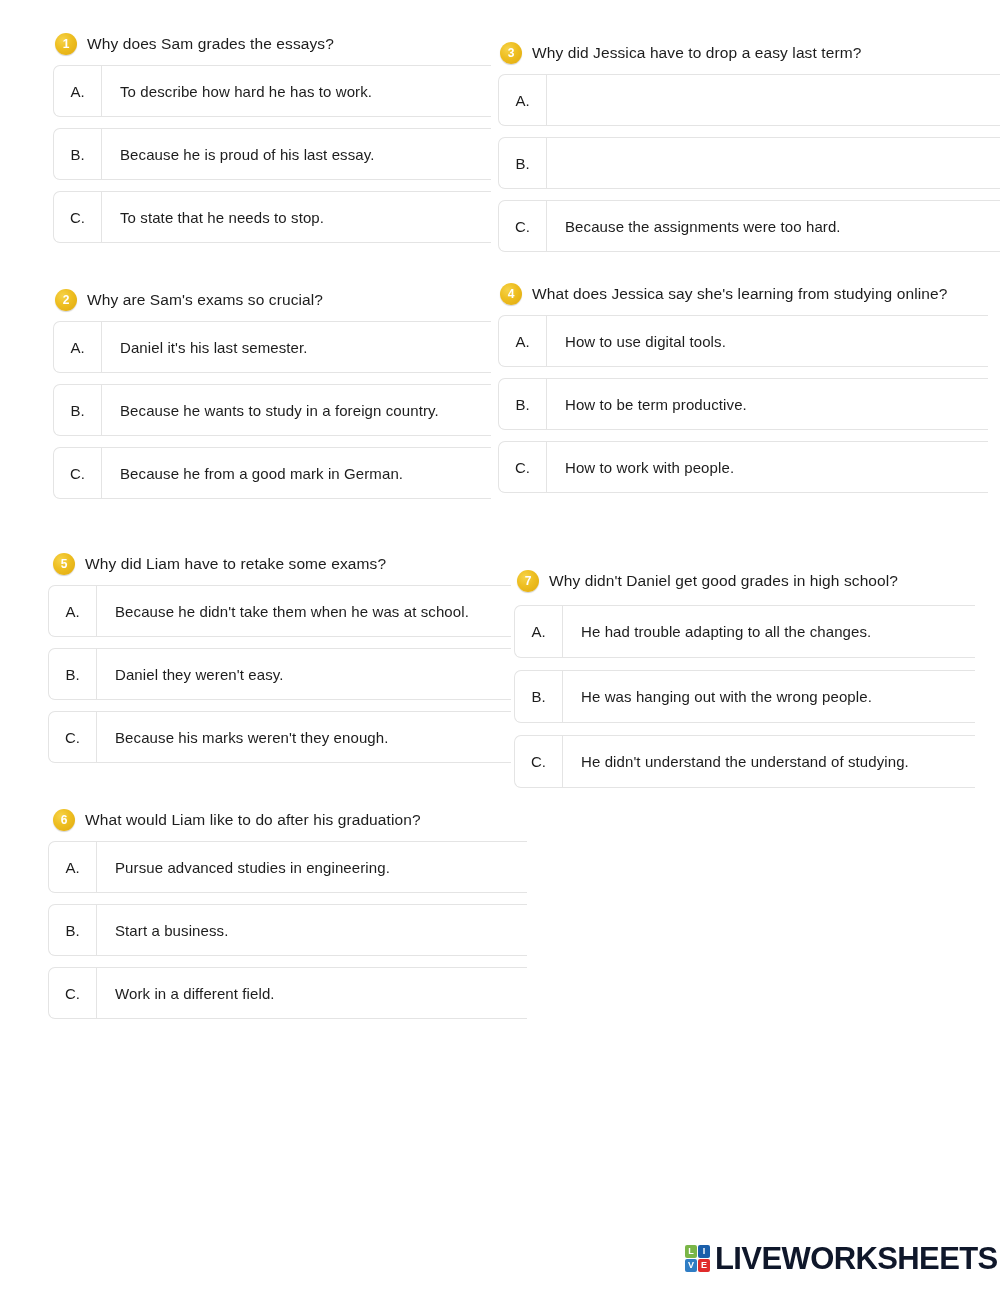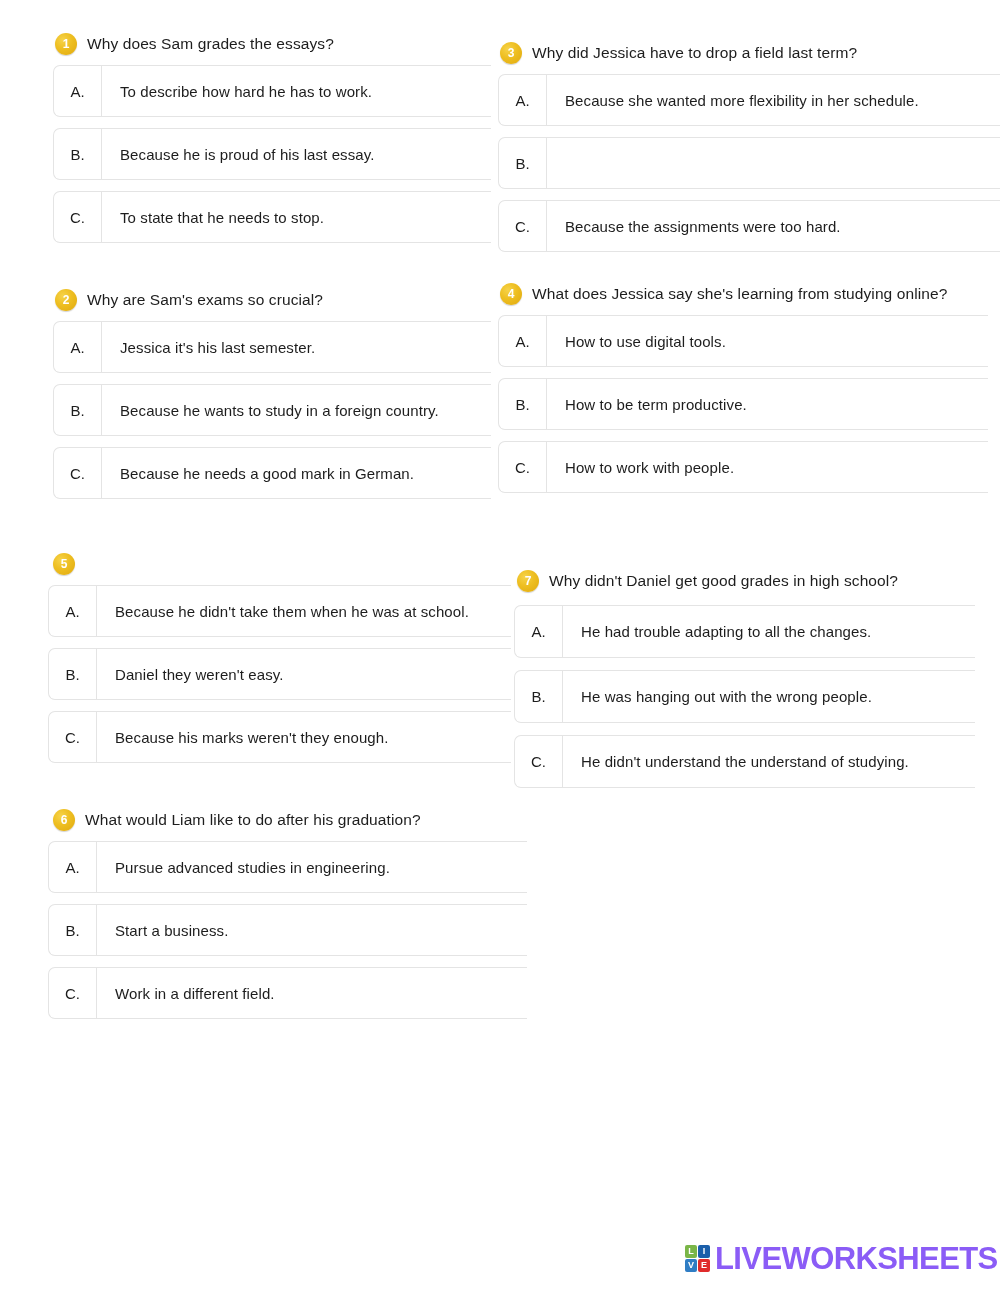--- a/index.html
+++ b/index.html
@@ -65,21 +65,21 @@
   }
   .tile{
     display:flex;align-items:center;justify-content:center;
     color:#fff;font-size:9px;font-weight:bold;border-radius:2px;line-height:1;
   }
   .t-l{background:#7ab648;}
   .t-i{background:#1b5faa;}
   .t-v{background:#2f7dc4;}
   .t-e{background:#e02b2b;}
   .logo-word{
-    font-size:31px;font-weight:bold;color:#8b5cf6;letter-spacing:-0.6px;
+    font-size:31px;font-weight:bold;color:#0f172a;letter-spacing:-0.6px;
     font-family:"Liberation Sans", sans-serif;line-height:1;
   }
 </style>
 </head>
 <body>
 
 <div class="sheet">
 
   <div class="qblock" style="left:55px;top:33px;width:438px;">
     <div class="qhead">
@@ -107,45 +107,44 @@
 
   <div class="qblock" style="left:55px;top:289px;width:438px;">
     <div class="qhead">
       <div class="badge">2</div>
       <div class="qtext">Why are Sam's exams so crucial?</div>
     </div>
     <div class="opts" style="margin-left:-2px;width:438px;">
       <div class="opt clip">
         <div class="letter">A.</div>
         <div class="vline"></div>
-        <div class="otext">Jessica it's his last semester.</div>
+        <div class="otext">Daniel it's his last semester.</div>
       </div>
       <div class="opt clip">
         <div class="letter">B.</div>
         <div class="vline"></div>
         <div class="otext">Because he wants to study in a foreign country.</div>
       </div>
       <div class="opt clip">
         <div class="letter">C.</div>
         <div class="vline"></div>
-        <div class="otext">Because he needs a good mark in German.</div>
+        <div class="otext">Because he from a good mark in German.</div>
       </div>
     </div>
   </div>
 
   <div class="qblock" style="left:500px;top:42px;width:520px;">
     <div class="qhead">
       <div class="badge">3</div>
-      <div class="qtext">Why did Jessica have to drop a field last term?</div>
+      <div class="qtext">Why did Jessica have to drop a easy last term?</div>
     </div>
     <div class="opts" style="margin-left:-2px;width:520px;">
       <div class="opt clip">
         <div class="letter">A.</div>
         <div class="vline"></div>
-        <div class="otext">Because she wanted more flexibility in her schedule.</div>
       </div>
       <div class="opt clip">
         <div class="letter">B.</div>
         <div class="vline"></div>
       </div>
       <div class="opt clip">
         <div class="letter">C.</div>
         <div class="vline"></div>
         <div class="otext">Because the assignments were too hard.</div>
       </div>
@@ -172,20 +171,21 @@
         <div class="letter">C.</div>
         <div class="vline"></div>
         <div class="otext">How to work with people.</div>
       </div>
     </div>
   </div>
 
   <div class="qblock" style="left:48px;top:553px;width:463px;">
     <div class="qhead" style="padding-left:5px;">
       <div class="badge">5</div>
+      <div class="qtext">Why did Liam have to retake some exams?</div>
     </div>
     <div class="opts" style="width:463px;">
       <div class="opt clip">
         <div class="letter">A.</div>
         <div class="vline"></div>
         <div class="otext">Because he didn't take them when he was at school.</div>
       </div>
       <div class="opt clip">
         <div class="letter">B.</div>
         <div class="vline"></div>

